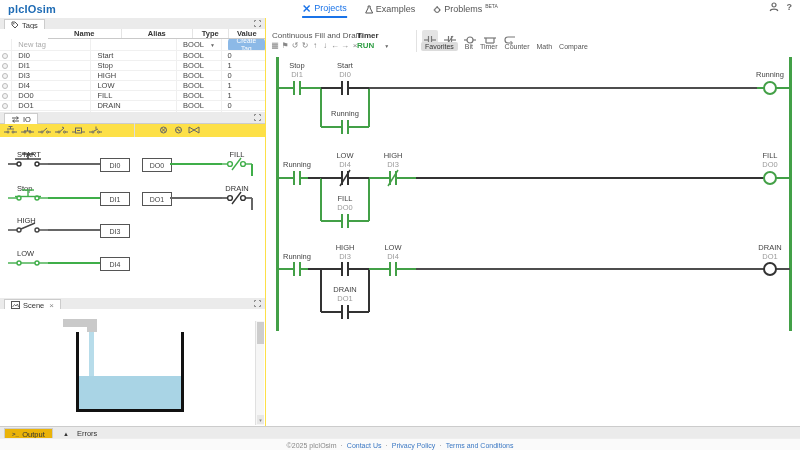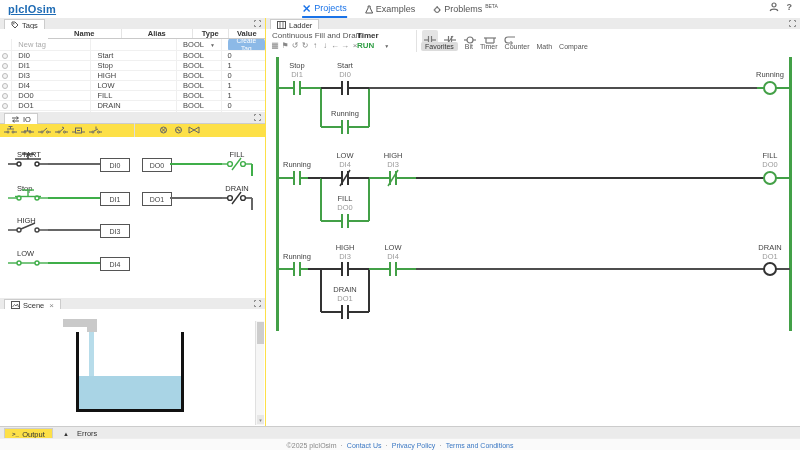--- a/index.html
+++ b/index.html
@@ -2,21 +2,21 @@
 <html><head>
 <meta charset="utf-8">
 <style>
   html,body{margin:0;padding:0;background:#fff;}
   .app{position:relative;width:800px;height:450px;font-family:"Liberation Sans",sans-serif;
        background:#fff;overflow:hidden;color:#333;-webkit-font-smoothing:antialiased;}
   .abs{position:absolute;}
 
   
   .topbar{position:absolute;left:0;top:0;width:800px;height:18px;background:#fff;border-bottom:1px solid #ddd;}
-  .logo{position:absolute;left:8px;top:3px;font-size:11px;font-weight:bold;color:#1f6cb5;letter-spacing:.2px;text-decoration:underline;}
+  .logo{position:absolute;left:8px;top:3px;font-size:11px;font-weight:bold;color:#1f6cb5;letter-spacing:.2px;}
   .nav{position:absolute;left:50%;top:0;transform:translateX(-50%);height:18px;display:flex;gap:18px;align-items:center;}
   .nav-item{display:flex;align-items:center;gap:3px;font-size:9px;color:#555;height:16px;cursor:pointer;}
   .nav-item.active{color:#1a73e8;border-bottom:2px solid #1a73e8;}
   .beta{font-size:5px;vertical-align:top;position:relative;top:-3px;color:#555;}
   .top-icons{position:absolute;right:8px;top:2px;display:flex;gap:8px;align-items:center;color:#666;}
   .help-glyph{font-size:9px;font-weight:bold;color:#666;}
 
   
   .tabstrip{position:absolute;left:0;right:0;height:11px;background:#ebebeb;border-bottom:1px solid #ccc;}
   .tab{position:absolute;left:4px;top:1px;height:10px;background:#fff;border:1px solid #ccc;border-bottom:none;
@@ -82,21 +82,21 @@
   .pal-tab.active{background:#dcdcdc;border-radius:2px;padding:1px 4px;color:#333;}
   .canvas{position:absolute;left:0;top:35px;width:534px;height:373px;background:#fff;overflow:hidden;}
   .lbl{position:absolute;width:60px;text-align:center;font-size:7.5px;line-height:9px;}
   .lbl .nm{display:block;color:#444;}
   .lbl .ad{display:block;color:#9a9a9a;}
 
   
   .bottombar{position:absolute;left:0;top:426px;width:800px;height:12px;background:#ebebeb;border-top:1px solid #ccc;}
   .btab{position:absolute;top:1px;height:11px;display:flex;align-items:center;gap:3px;padding:0 7px;
         font-size:7.5px;color:#333;cursor:pointer;}
-  .btab.active{background:#fde047;border:1px solid #ccc;border-bottom:none;}
+  .btab.active{background:#eab308;border:1px solid #ccc;border-bottom:none;}
   .term-ico{font-family:"Liberation Mono",monospace;font-size:6px;font-weight:bold;color:#444;}
   .err-ico{font-size:6px;color:#333;}
   .footer{position:absolute;left:0;top:438px;width:800px;height:12px;background:#fafafa;border-top:1px solid #eee;
           display:flex;align-items:center;justify-content:center;gap:4px;font-size:7px;}
   .footer .copy{color:#888;}
   .footer a{color:#3b78c3;text-decoration:none;cursor:pointer;}
   .footer .sep{color:#999;}
 </style>
 </head>
 <body>
@@ -470,33 +470,20 @@
           <rect x="36" y="96" width="108" height="3" fill="#111"></rect>
         </svg>
         <div class="sb-track"></div>
         <div class="sb-thumb"></div>
         <div class="sb-arrow">▾</div>
       </div>
     </div>
   </div>
 
   <div class="ladder-panel">
-    <div class="tabstrip">
-      <div class="tab">
-        <svg width="9" height="8" viewBox="0 0 9 8">
-          <rect x="0.5" y="0.5" width="8" height="7" fill="none" stroke="#555" stroke-width="1"></rect>
-          <line x1="3" y1="0.5" x2="3" y2="7.5" stroke="#555" stroke-width="0.8"></line>
-          <line x1="6" y1="0.5" x2="6" y2="7.5" stroke="#555" stroke-width="0.8"></line>
-        </svg>
-        <span>Ladder</span>
-      </div>
-      <svg class="expand" width="7" height="7" viewBox="0 0 7 7">
-        <path d="M0.5 2 V0.5 H2 M5 0.5 H6.5 V2 M6.5 5 V6.5 H5 M2 6.5 H0.5 V5" fill="none" stroke="#888" stroke-width="1"></path>
-      </svg>
-    </div>
 
     <div class="ladder-header">
       <div class="ladder-title">Continuous Fill and Drain</div>
       <div class="mode-label">Timer</div>
       <div class="mode-select">
         <span class="mode-value">RUN</span>
         <span class="caret">▼</span>
       </div>
       <div class="ltoolbar">
         <span class="lt-icon">▦</span>

